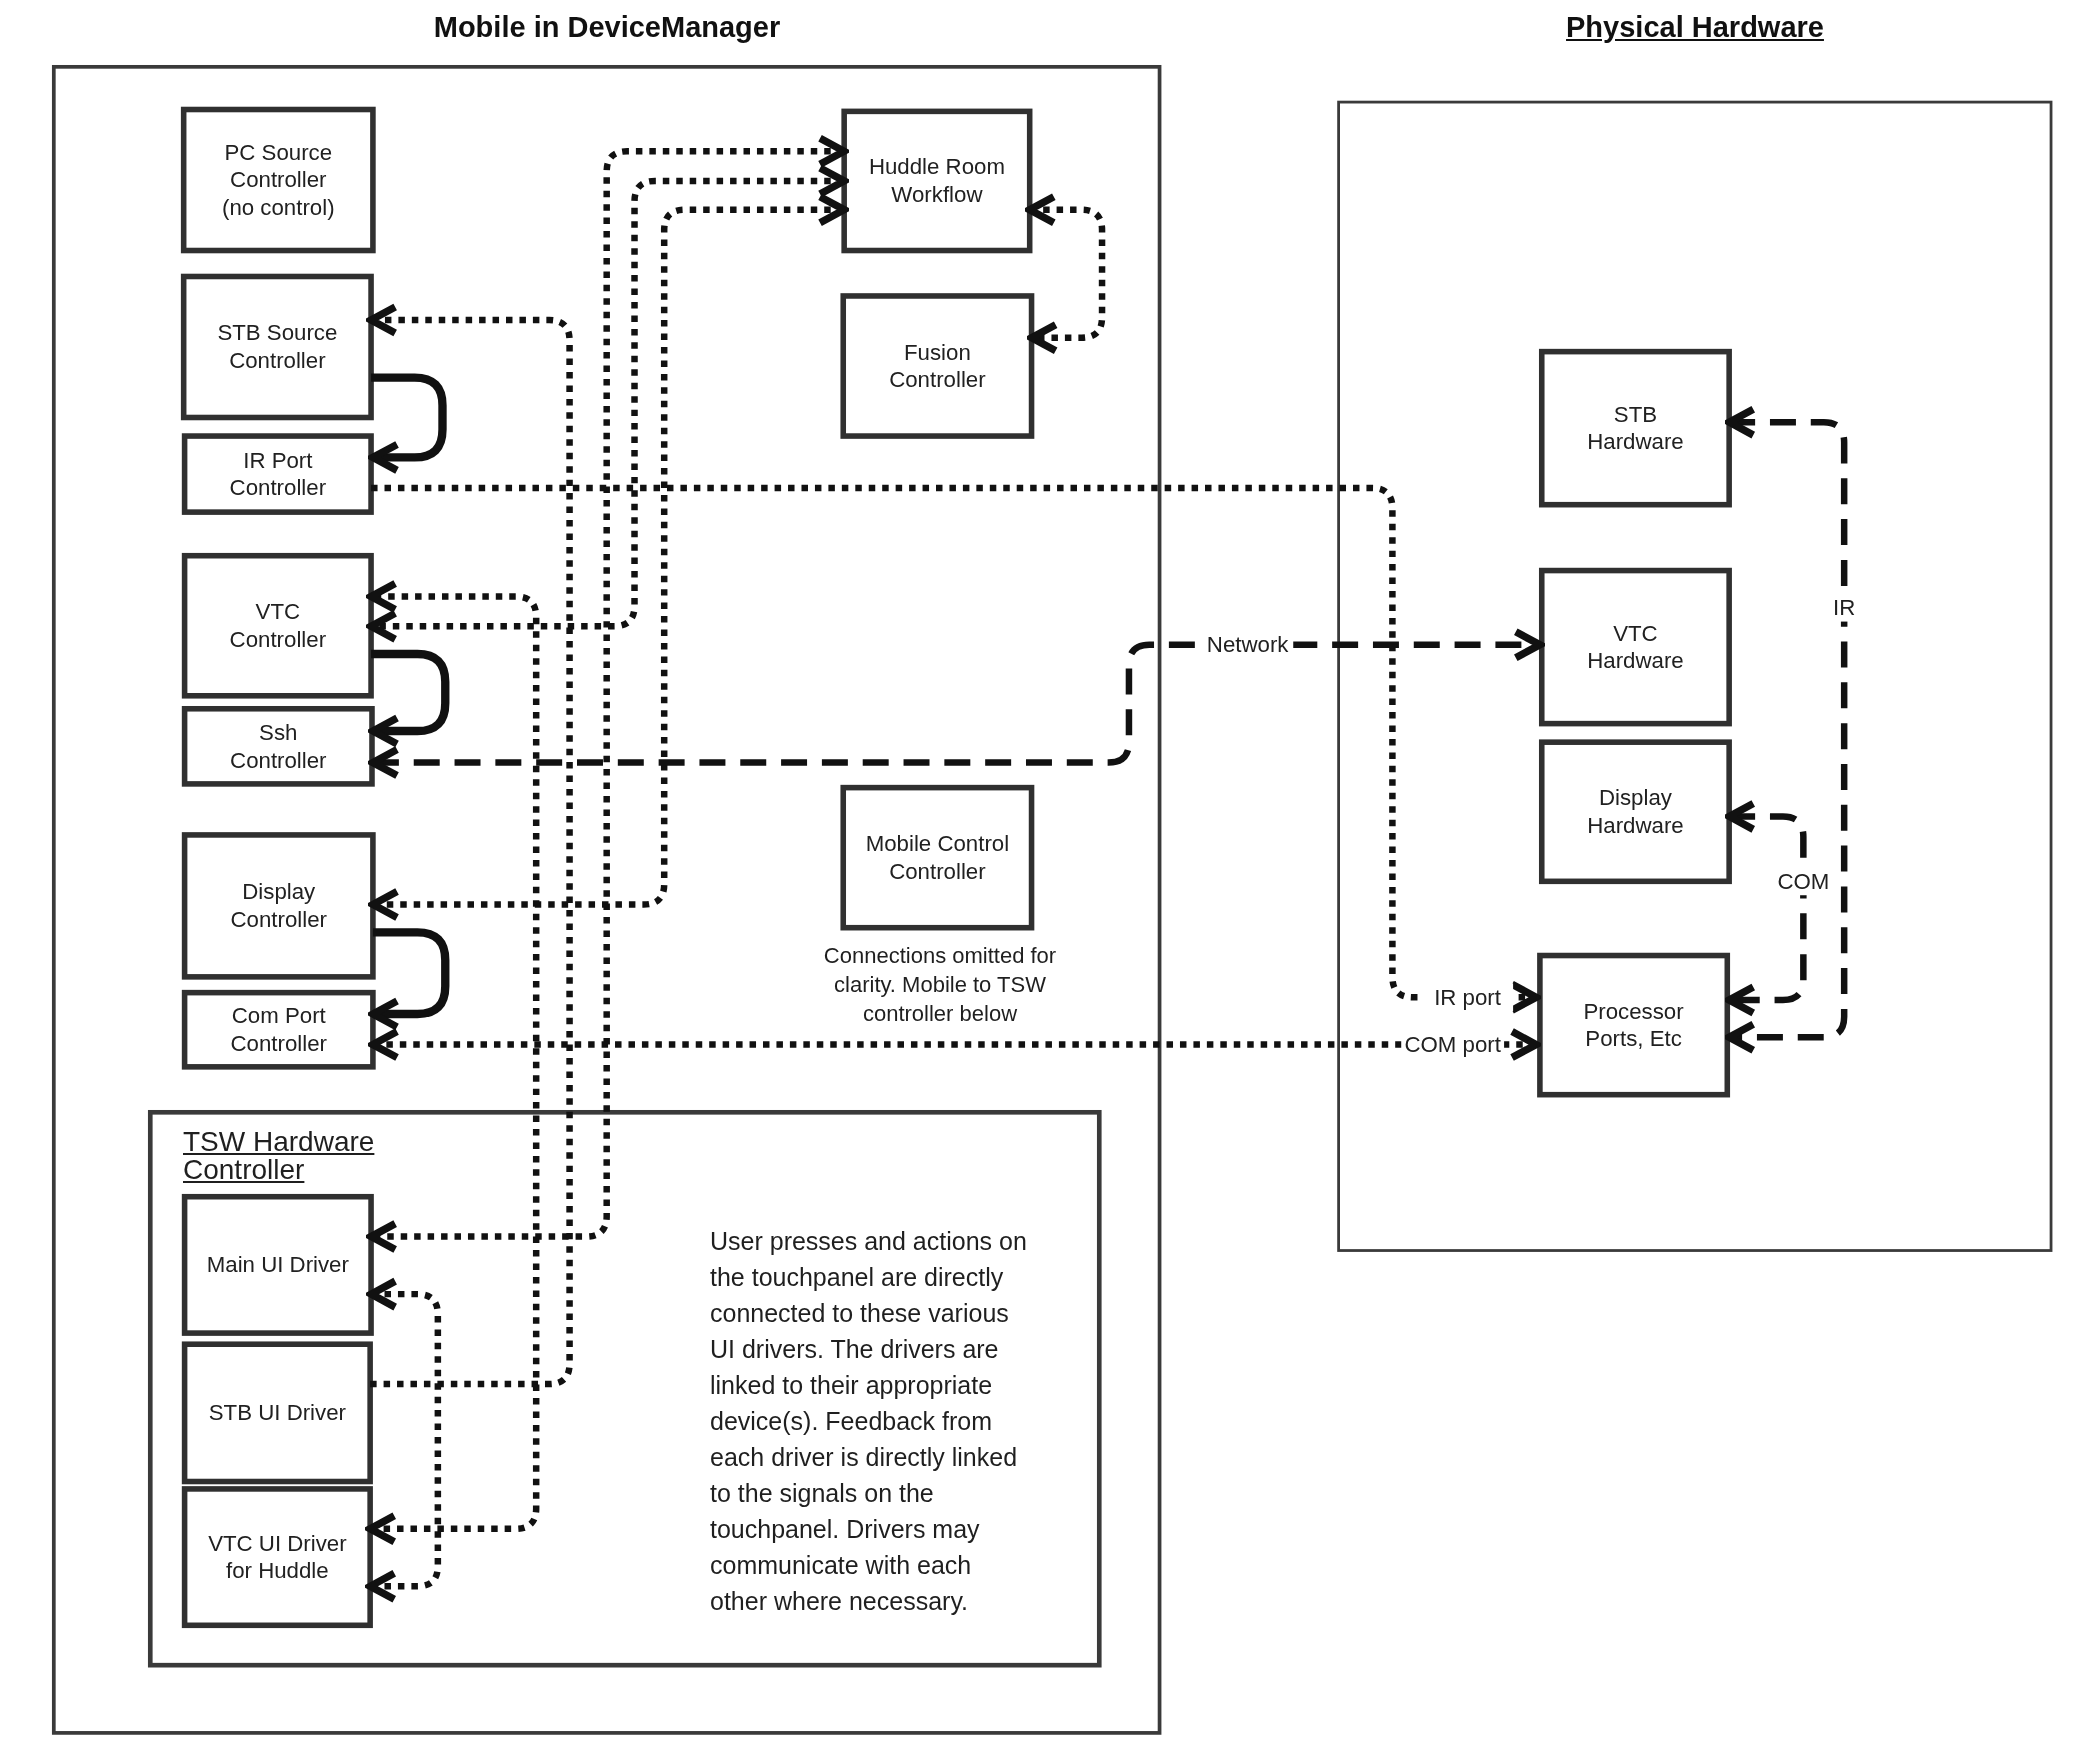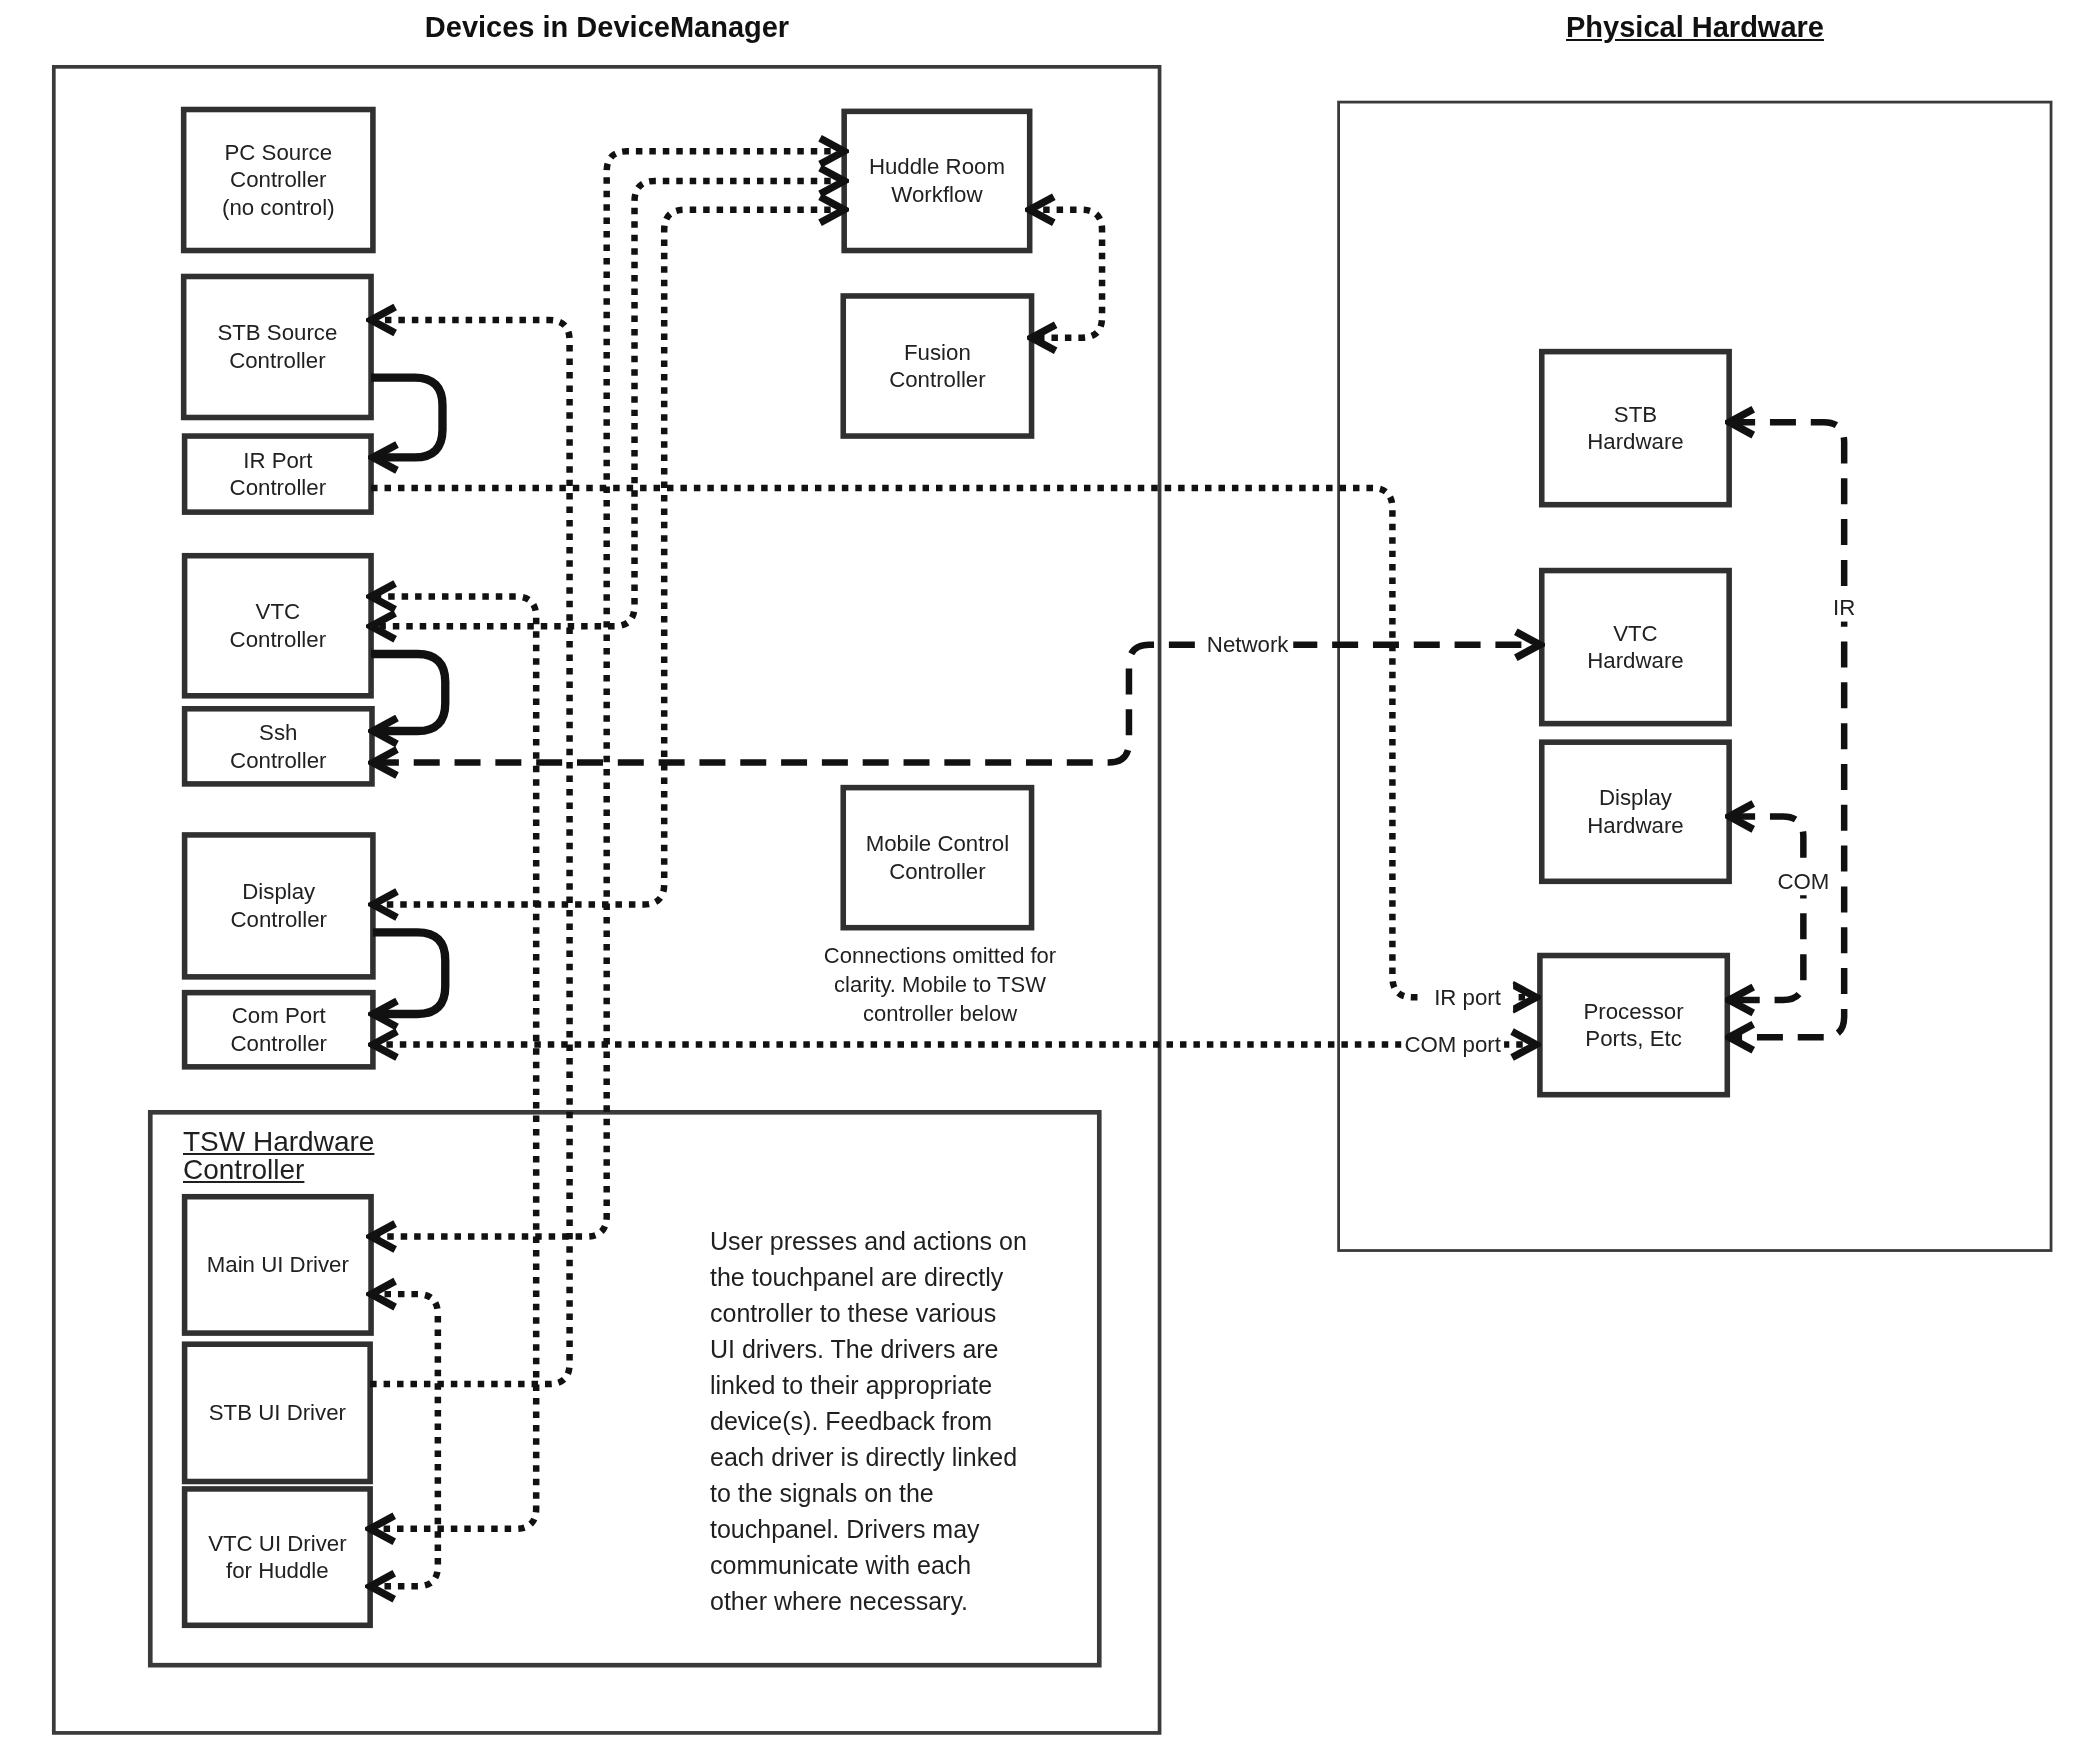--- a/index.html
+++ b/index.html
@@ -141,28 +141,28 @@
         <text x="1582" y="1083" text-anchor="middle" font-size="24" fill="#212121">IR port</text>
         <rect x="1510.6" y="1111" width="110.8" height="30" fill="#ffffff"></rect>
         <text x="1566" y="1134" text-anchor="middle" font-size="24" fill="#212121">COM port</text>
         <rect x="1970.4" y="640" width="35.2" height="30" fill="#ffffff"></rect>
         <text x="1988" y="663" text-anchor="middle" font-size="24" fill="#212121">IR</text>
         <rect x="1920.1" y="935" width="47.8" height="30" fill="#ffffff"></rect>
         <text x="1944" y="958" text-anchor="middle" font-size="24" fill="#212121">COM</text>
       </g>
   </svg>
 
-  <div class="title" id="dm-title">Devices in DeviceManager</div>
+  <div class="title" id="dm-title">Mobile in DeviceManager</div>
   <div class="title" id="ph-title">Physical Hardware</div>
 
   <div class="textblock" id="tsw-label">TSW Hardware
 Controller</div>
   <div class="textblock" id="tsw-paragraph">User presses and actions on
 the touchpanel are directly
-controller to these various
+connected to these various
 UI drivers.  The drivers are
 linked to their appropriate
 device(s). Feedback from
 each driver is directly linked
 to the signals on the
 touchpanel. Drivers may
 communicate with each
 other where necessary.</div>
   <div class="textblock" id="mobile-caption">Connections omitted for
 clarity. Mobile to TSW

